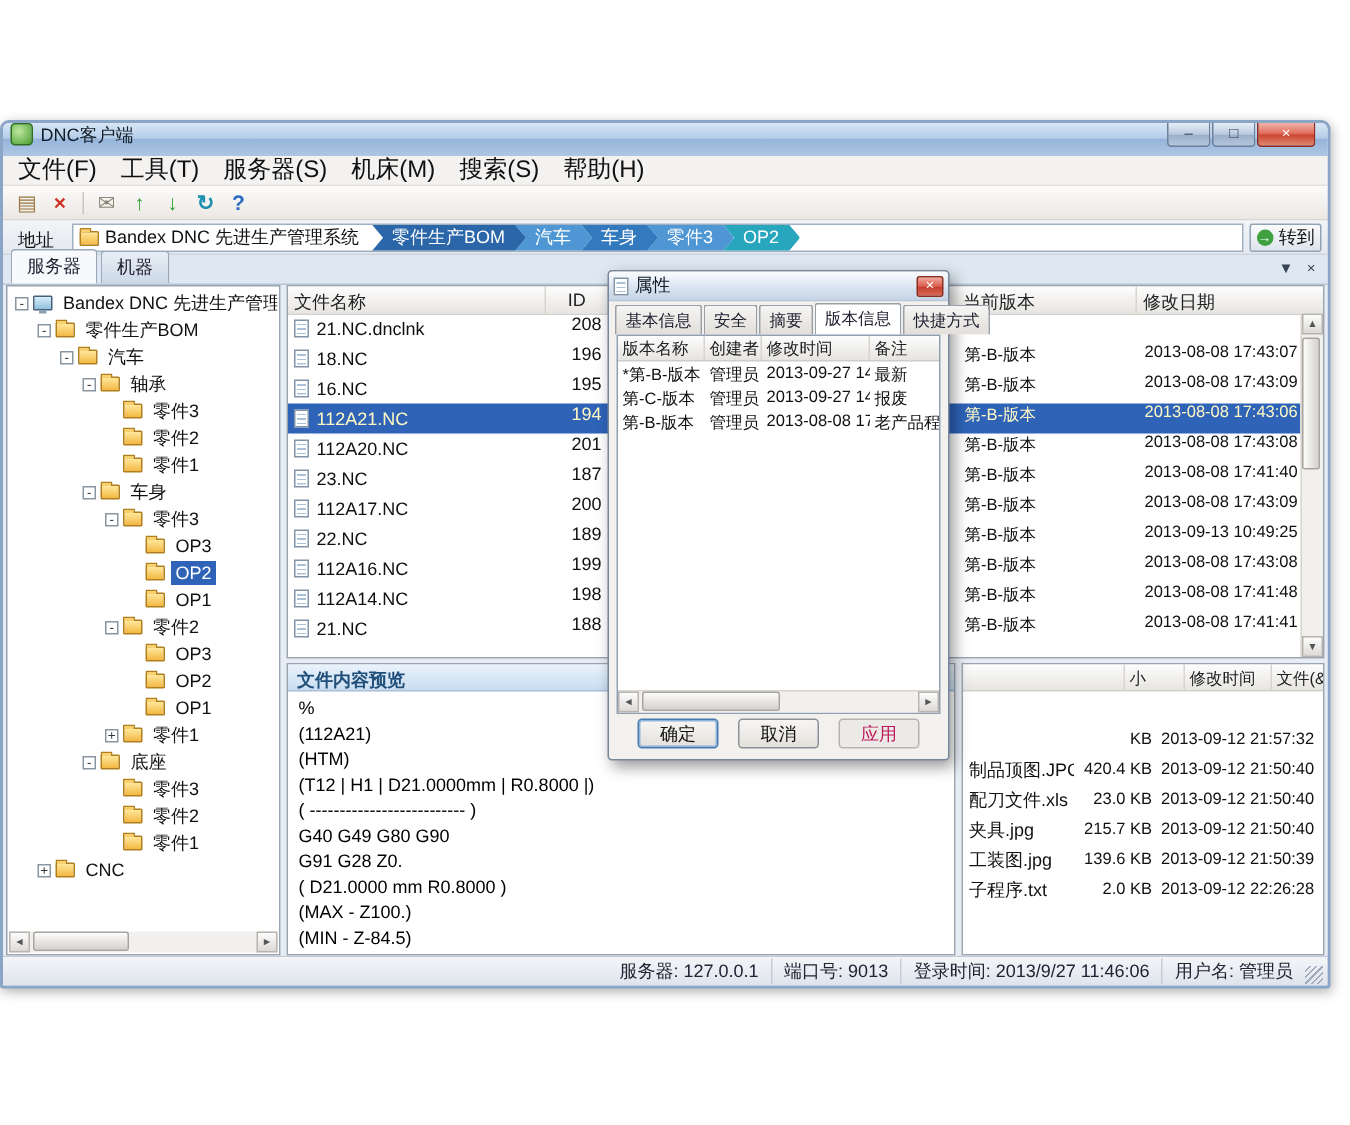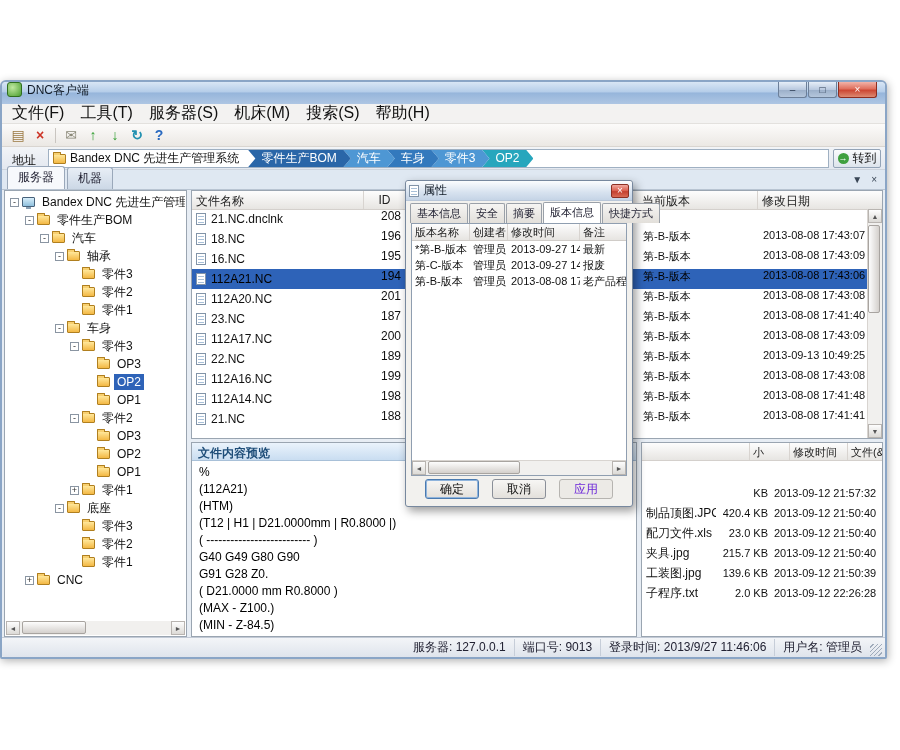--- a/index.html
+++ b/index.html
@@ -86,21 +86,21 @@
   .list-header{display:flex;height:18px;background:linear-gradient(#fdfdfd,#e7e5e2);border-bottom:1px solid #d4d0cc;
     font-size:12px;color:#222}
   .hcell{padding:2px 4px;border-right:1px solid #d8d4d0;white-space:nowrap;overflow:hidden;box-sizing:border-box}
   .h-name{width:172px}
   .h-id{width:42px;text-align:center}
   .h-spacer{width:232px;border-right:none}
   .h-ver{width:120px;border-right:1px solid #d8d4d0}
   .h-date{flex:1;border-right:none}
   .list-rows{position:absolute;left:0;top:18px;right:15px;bottom:0;overflow:hidden}
   .frow{display:flex;height:20px;font-size:12px;color:#111}
-  .frow.sel{background:#2e63b8;color:#000000}
+  .frow.sel{background:#2e63b8;color:#fef9c3}
   .cell{white-space:nowrap;overflow:hidden;box-sizing:border-box}
   .c-name{width:172px;display:flex;align-items:center;gap:5px;padding-left:4px}
   .c-id{width:42px;text-align:right;padding-right:5px}
   .c-spacer{width:232px}
   .c-ver{width:120px;font-size:11px;padding-left:5px}
   .c-date{flex:1;font-size:11px;padding-left:5px}
   .vscroll{position:absolute;right:0;top:18px;bottom:0;width:15px;background:#f1f0ee;border-left:1px solid #d8d4d0;
     display:flex;flex-direction:column;box-sizing:border-box}
   .sb-vtrack{flex:1;position:relative}
   .sb-thumb-v{position:absolute;top:2px;left:0;width:12px;height:88px;background:linear-gradient(90deg,#fdfdfd,#d4d0cc);
@@ -155,21 +155,21 @@
   .v2{width:72px}
   .v3{flex:1;border-right:none}
   .vt-row{display:flex;height:16px;align-items:center;font-size:11px;color:#111}
   .vt-cell{padding:0 3px;white-space:nowrap;overflow:hidden;box-sizing:border-box}
   .dlg-hscroll{position:absolute;left:0;right:0;bottom:0;height:14px;background:#f1f0ee;border-top:1px solid #d8d4d0;display:flex}
   .dlg-thumb{width:92px}
   .dlg-buttons{position:absolute;left:0;right:0;bottom:7px;display:flex;justify-content:center;gap:13px}
   .dlg-btn{width:54px;height:20px;font-size:12px;color:#111;display:flex;align-items:center;justify-content:center;
     background:linear-gradient(#f7f6f4,#e3e0db);border:1px solid #8a8f98;border-radius:3px;box-sizing:border-box}
   .dlg-btn.default{border-color:#4a7ab0;box-shadow:inset 0 0 0 1px #8fb4dc}
-  .dlg-btn.disabled{color:#6d28d9;border-color:#b6b4b0;background:#eceae6}
+  .dlg-btn.disabled{color:#be185d;border-color:#b6b4b0;background:#eceae6}
 </style>
 </head>
 <body>
 
 <div class="screen">
   <div class="window">
 
     <div class="titlebar">
       <span class="app-icon"></span>
       <span class="title-text">DNC客户端</span>

